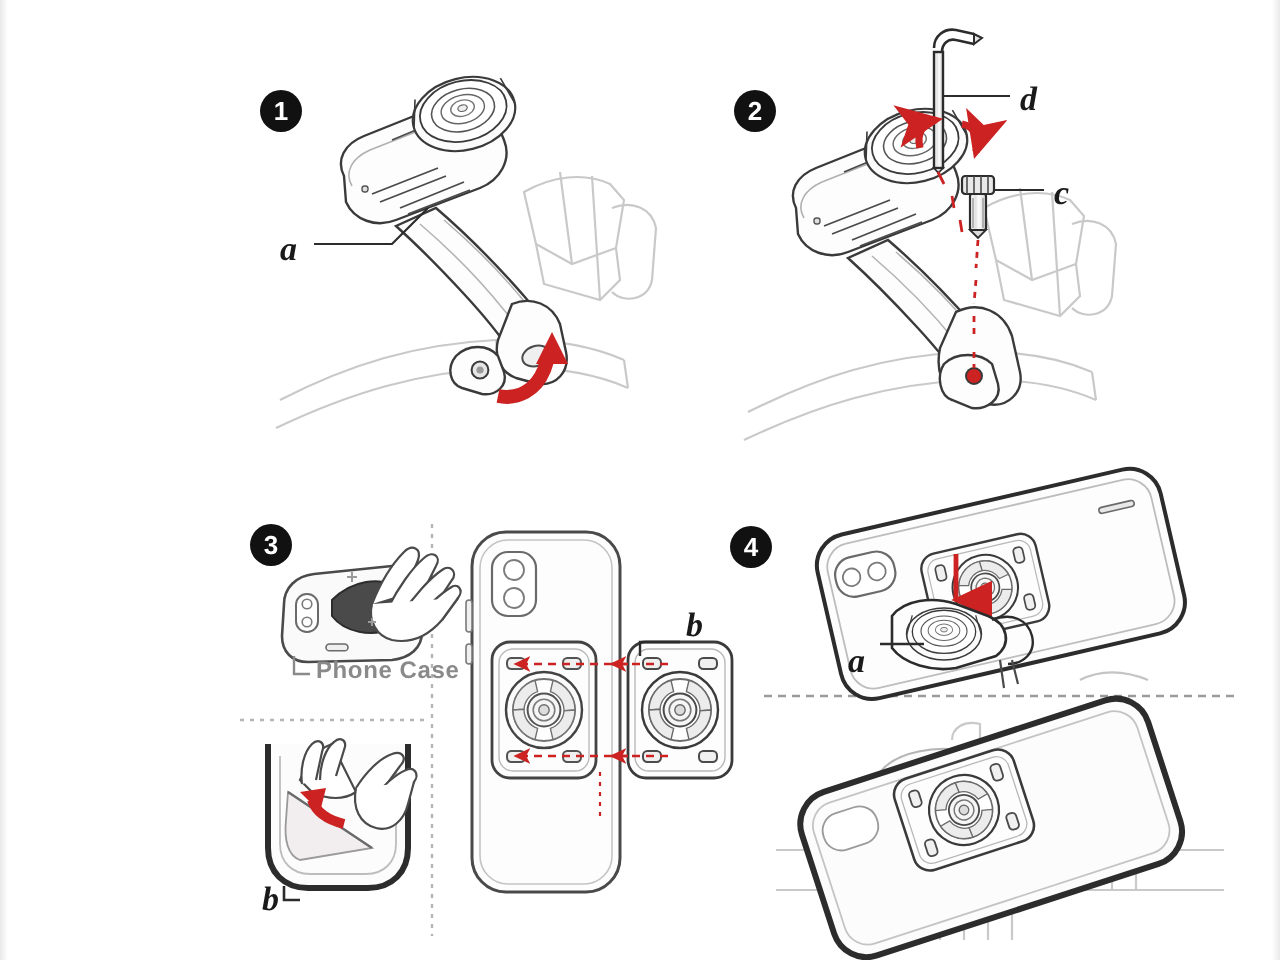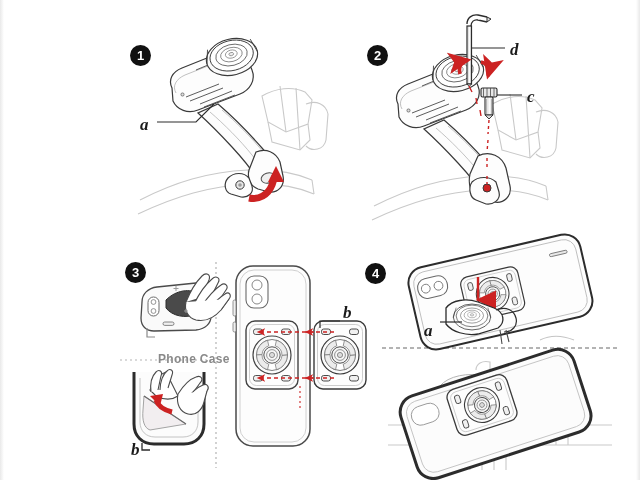--- a/index.html
+++ b/index.html
@@ -394,15 +394,15 @@
   <div class="part-label" style="left:140px; top:116px;">a</div>
 
   <div class="part-label" style="left:510px; top:41px;">d</div>
   <div class="part-label" style="left:527px; top:88px;">c</div>
 
   <div class="part-label" style="left:343px; top:304px;">b</div>
   <div class="part-label" style="left:131px; top:441px;">b</div>
 
   <div class="part-label" style="left:424px; top:322px;">a</div>
 
-  <div class="callout-text" style="left:158px; top:352px;text-align:center;">Phone Case</div>
+  <div class="callout-text" style="left:158px; top:328px;text-align:center;">Phone Case</div>
 
 </div>
 
 </body></html>

